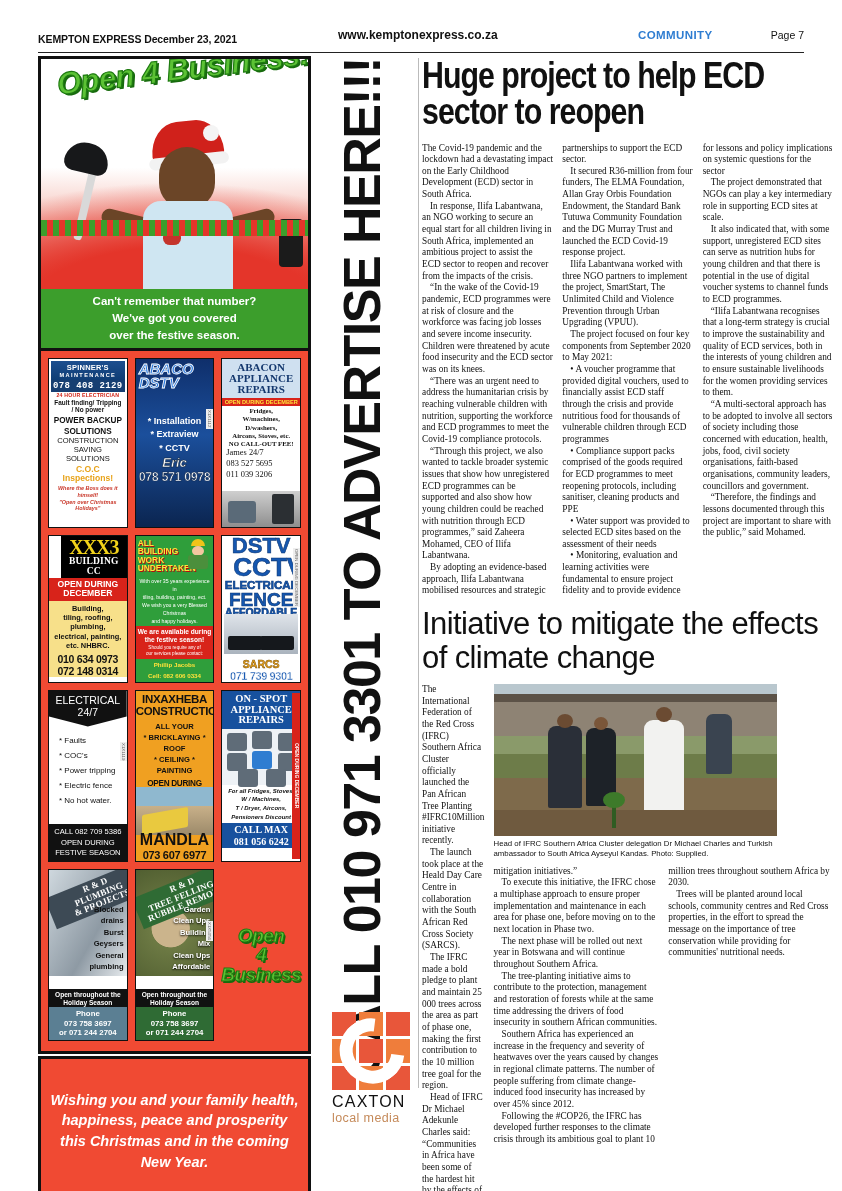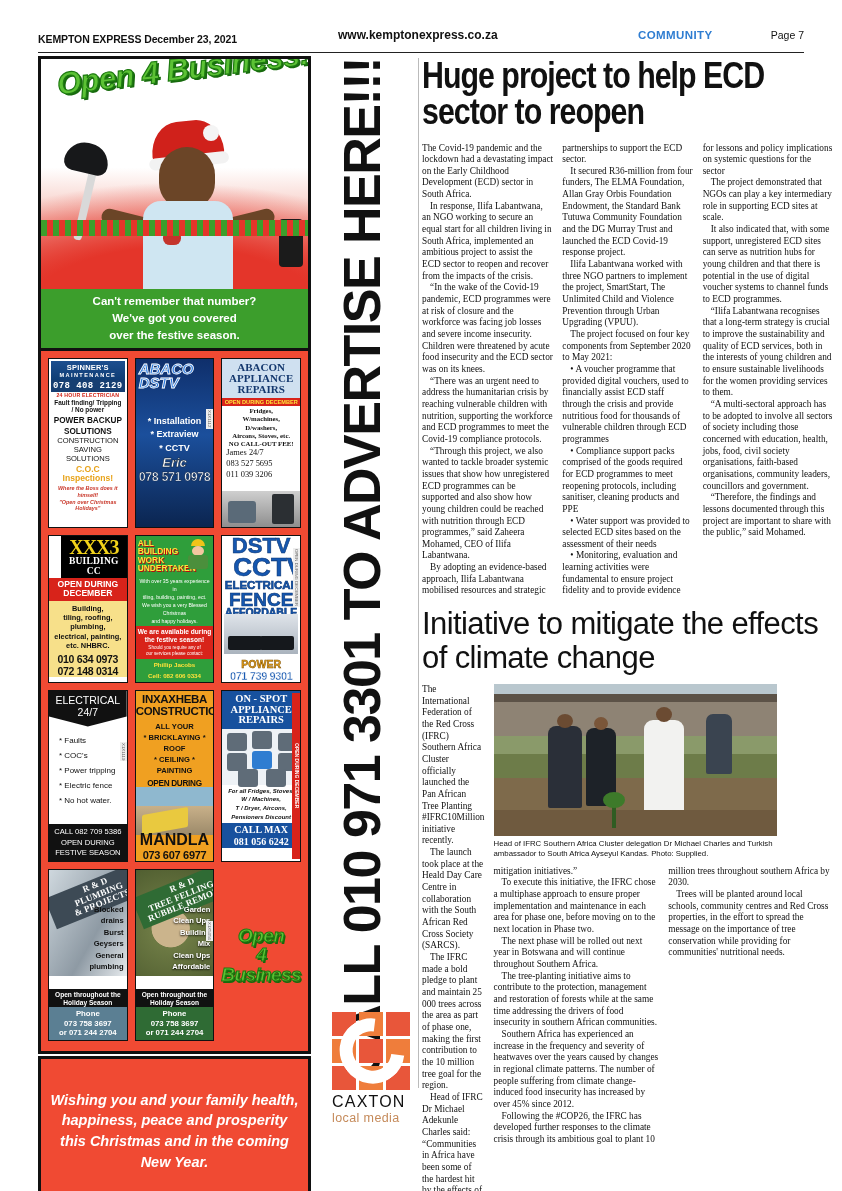--- a/index.html
+++ b/index.html
@@ -573,21 +573,21 @@
         </div>
 
         <div class="ad-box ad-h2">
           <div class="dstv">
             <div class="dstv-t dstv-t1">DSTV</div>
             <div class="dstv-t dstv-t2">CCTV</div>
             <div class="dstv-t dstv-t3">ELECTRICAL</div>
             <div class="dstv-t dstv-t4">FENCE</div>
             <div class="dstv-t dstv-t5">AFFORDABLE</div>
             <div class="dstv-pic"></div>
-            <div class="dstv-name">POWER</div>
+            <div class="dstv-name">SARCS</div>
             <div class="dstv-num">071 739 9301</div>
             <div class="side-tag" style="top:8%">OPEN DURING DECEMBER</div>
           </div>
         </div>
       </div>
 
       <div class="ad-row">
 
         <div class="ad-box ad-h3">
           <div class="el247">

